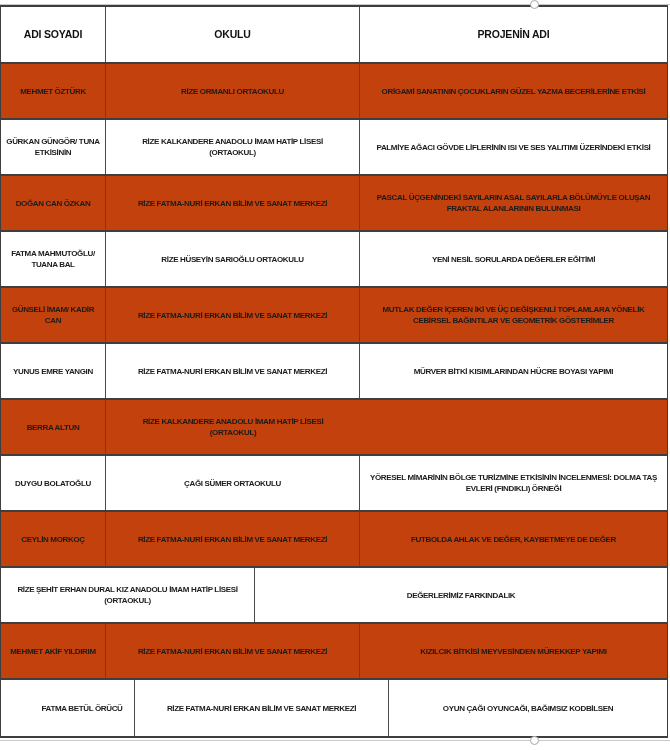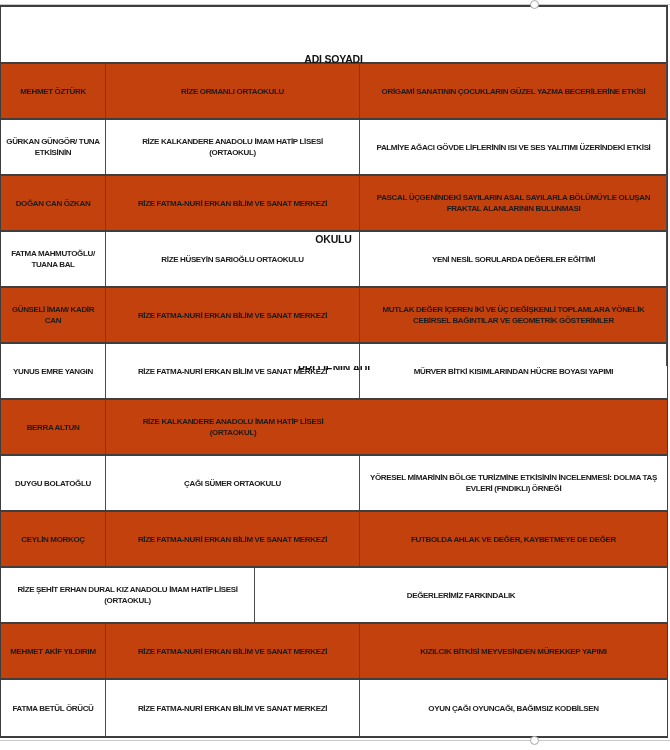--- a/index.html
+++ b/index.html
@@ -49,22 +49,22 @@
     background: #ffffff;
     z-index: 1;
   }
   .tr {
     display: flex;
     box-sizing: border-box;
     height: 56px;
     border-bottom: 2px solid #3e3e3e;
     background: #ffffff;
   }
-  .tr:last-child { border-bottom: none; }
-  .tr.head { height: 57px; flex-direction: column; }
+  .tr:last-child { border-bottom: none; margin-left: 29px; }
+  .tr.head { height: 57px; }
   .tr.alt { background: #c2410c; }
   .td {
     box-sizing: border-box;
     border-right: 1px solid #4a4a4a;
     display: flex;
     align-items: center;
     justify-content: center;
     text-align: center;
     padding: 2px 4px;
     overflow: hidden;

